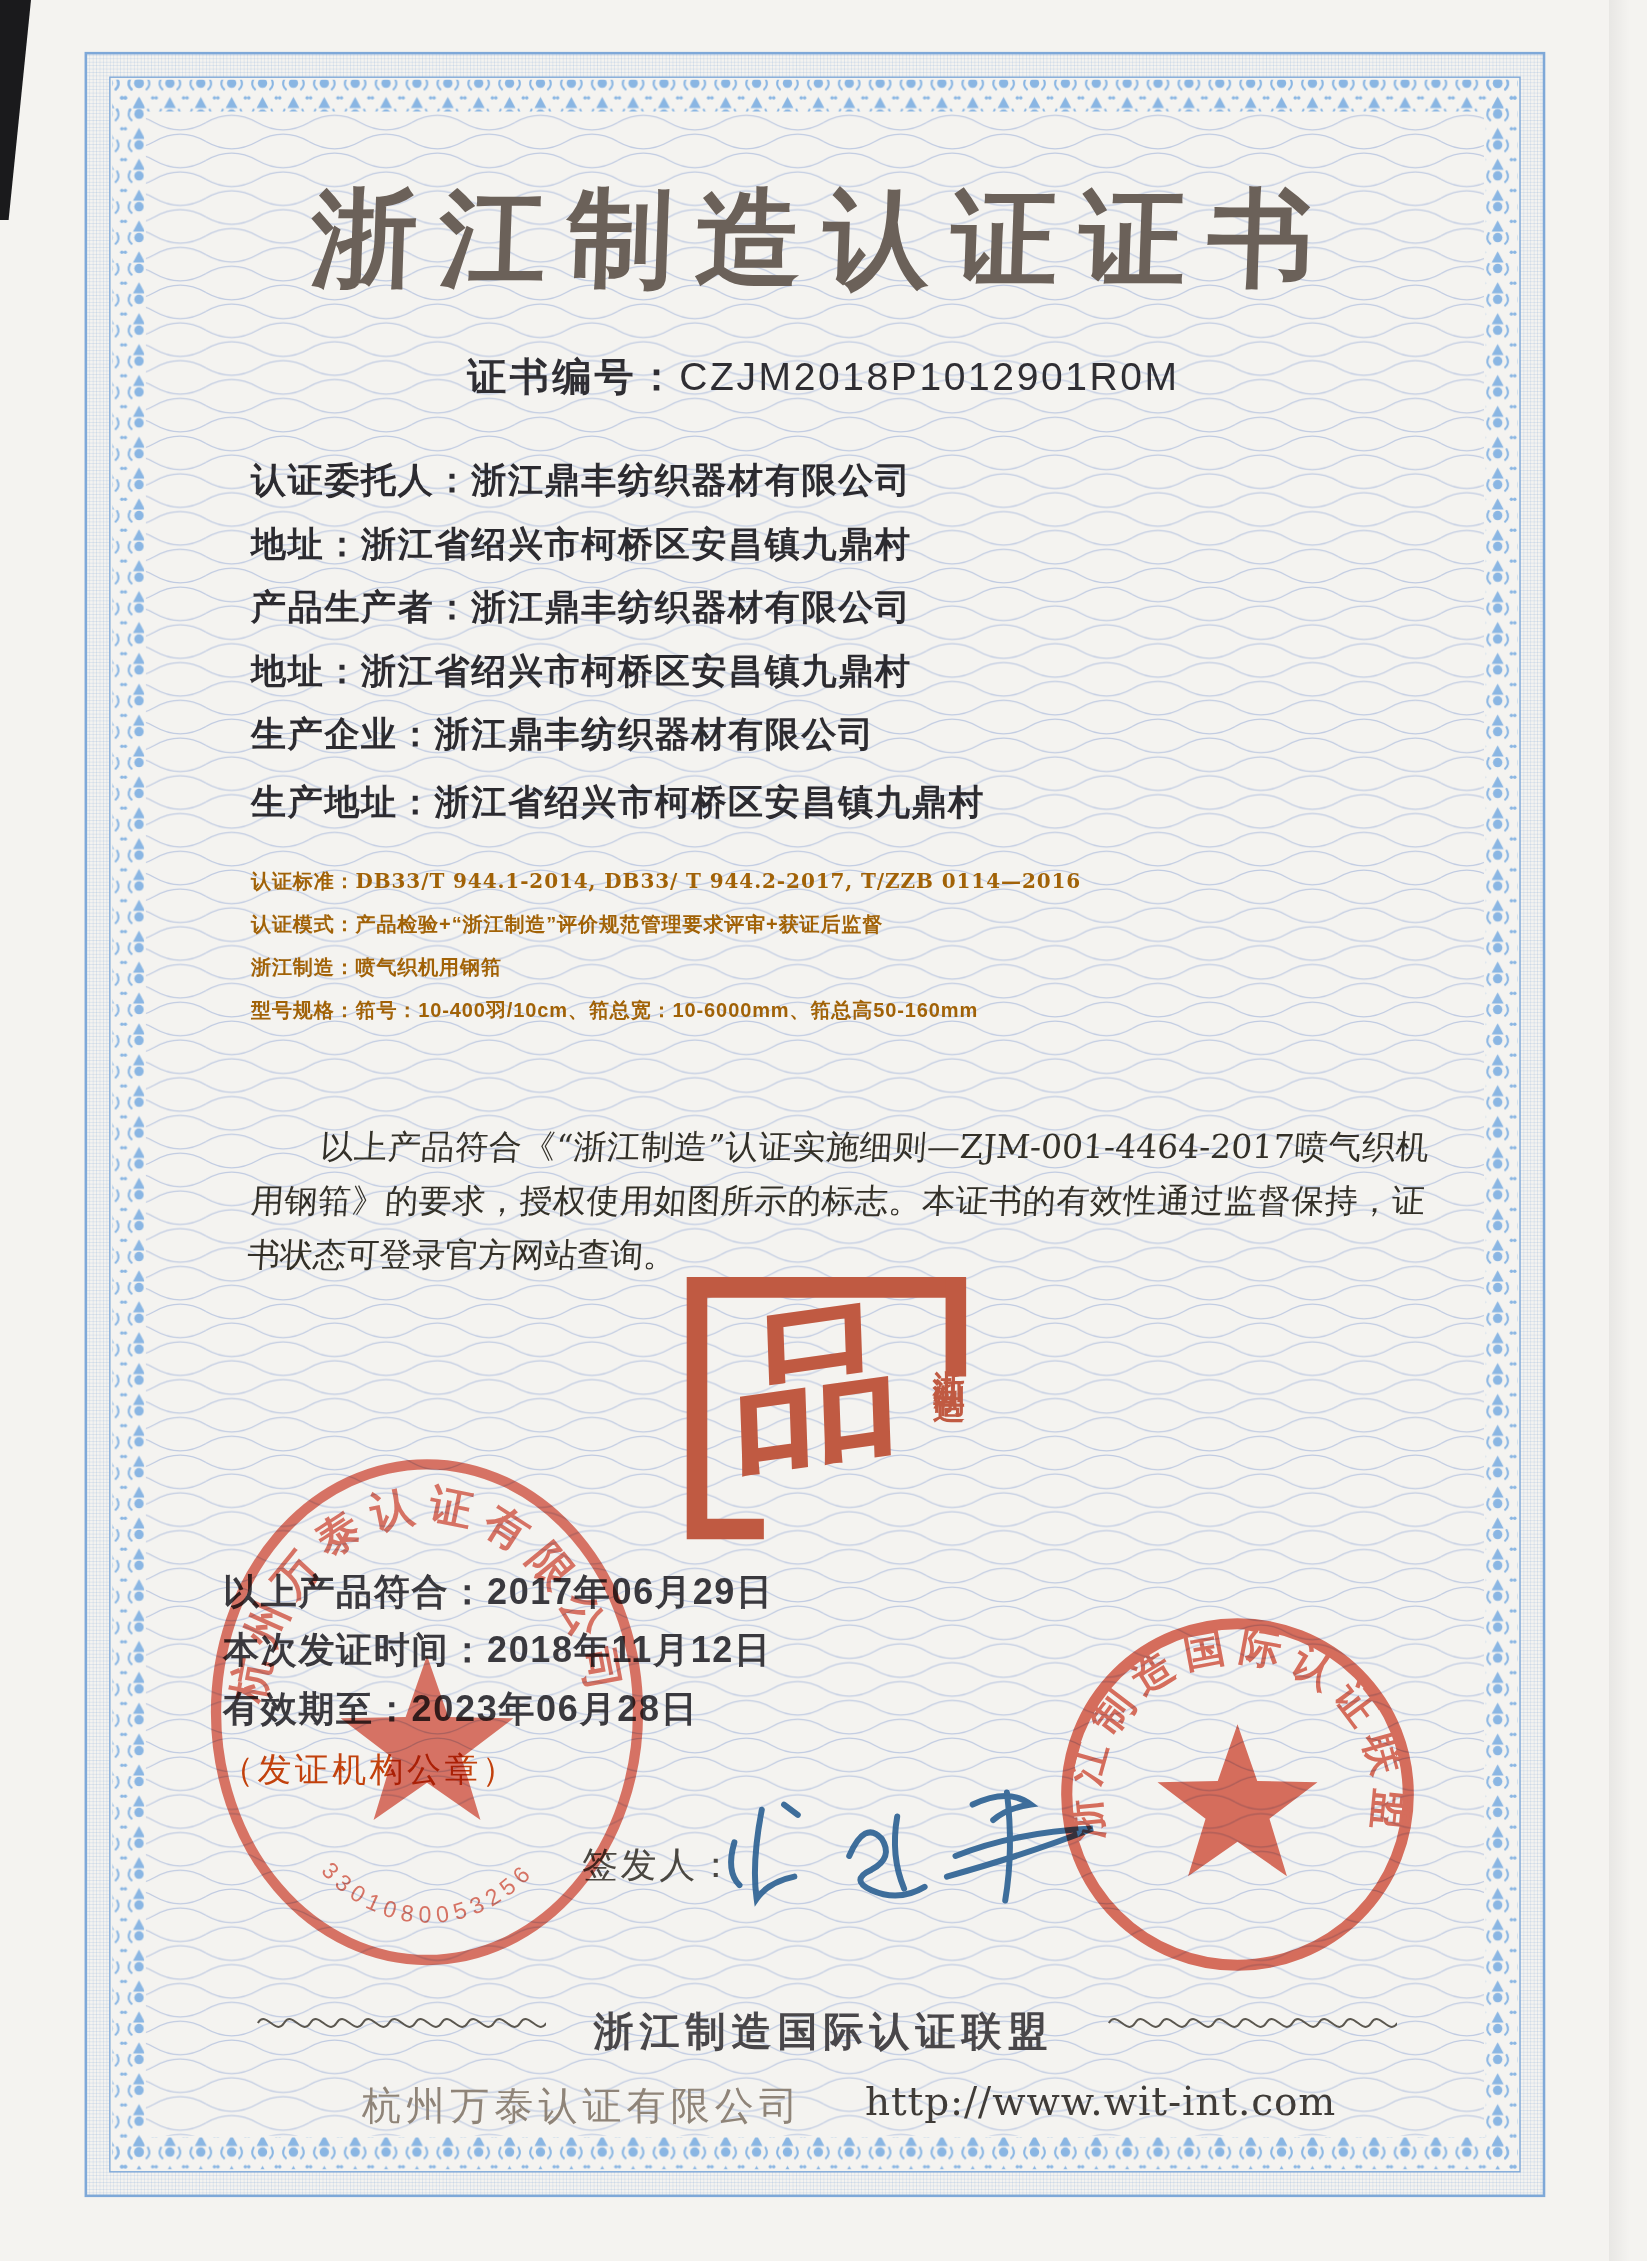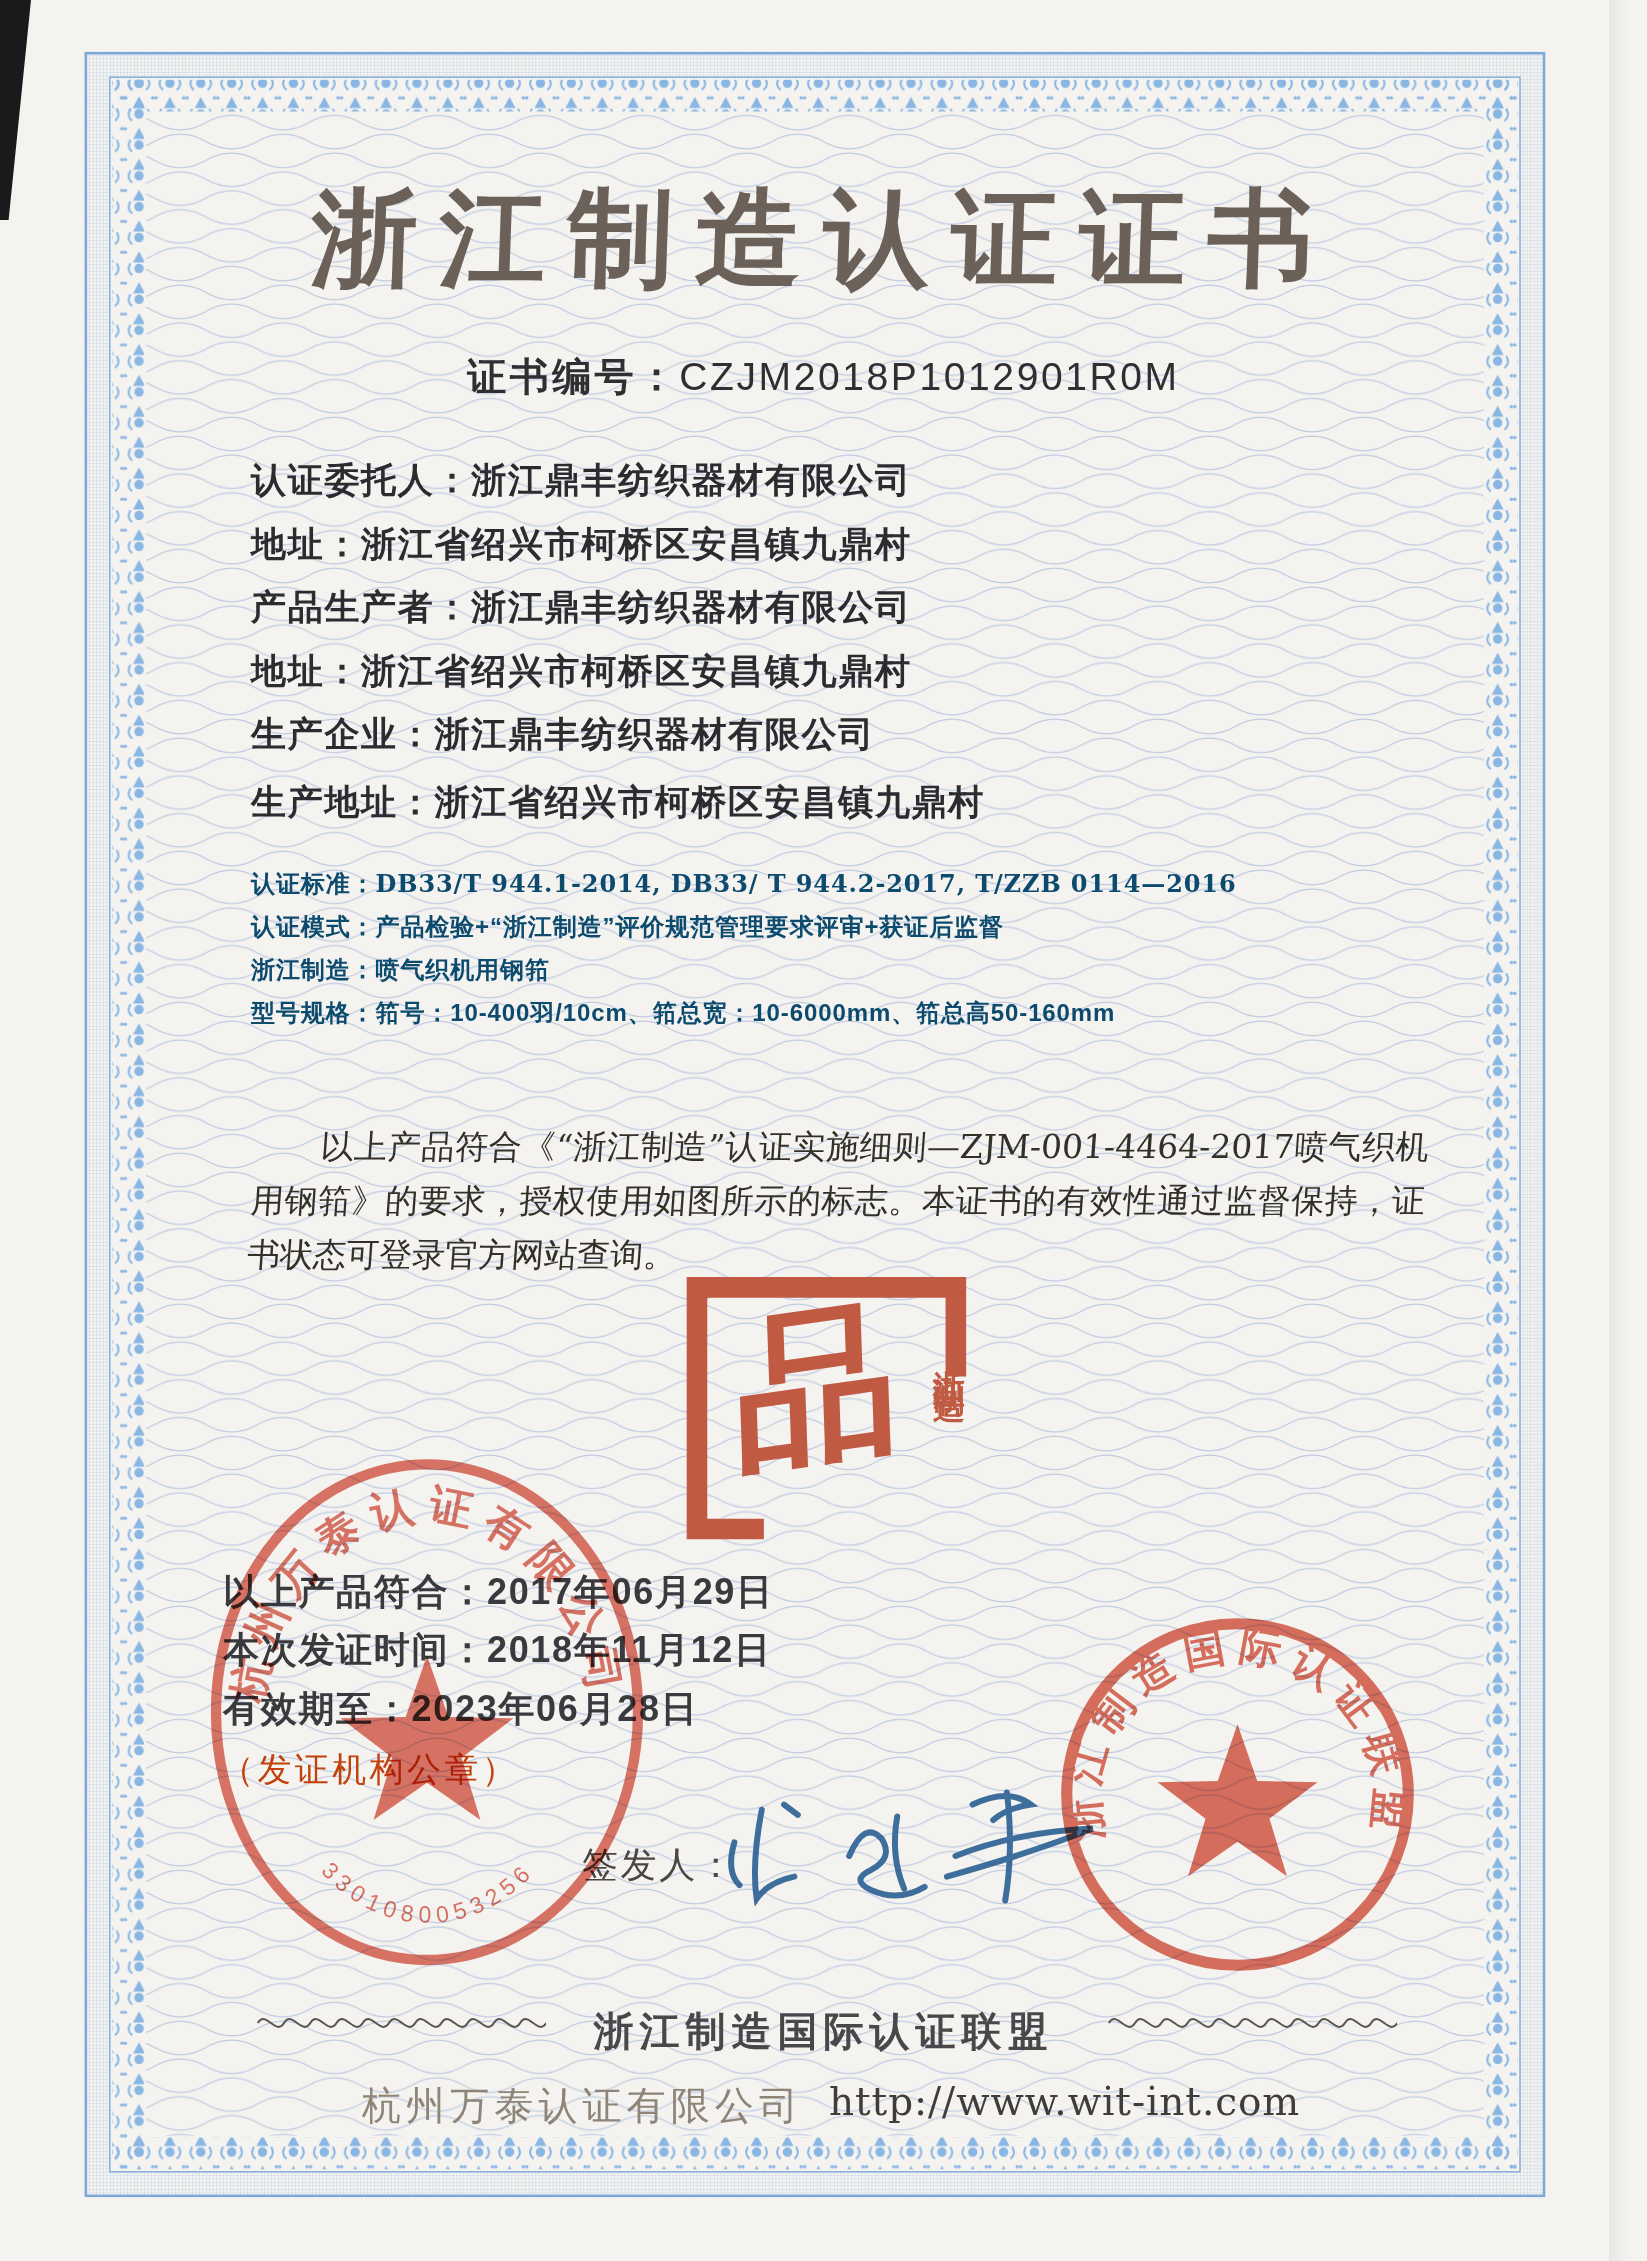--- a/index.html
+++ b/index.html
@@ -15,39 +15,39 @@
   .title{
     left:0;width:1647px;top:168px;text-align:center;
     font-family:"DejaVu Serif",serif;font-weight:bold;
     font-size:106px;letter-spacing:22px;color:#6b6159;
     transform:skewX(-2deg);
   }
   .certno{left:0;width:1647px;top:350px;text-align:center;font-size:39px;color:#2f2e33;}
   .certno .lbl{font-weight:bold;letter-spacing:3.4px;}
   .certno .val{letter-spacing:2.6px;font-weight:500;}
   .fieldline{left:251px;font-size:35px;font-weight:bold;color:#2c2b30;letter-spacing:1.7px;}
-  .specline{left:251px;font-size:24px;color:#0c4a6e;letter-spacing:0.9px;text-align:center;}
+  .specline{left:251px;font-size:20px;color:#a16207;letter-spacing:0.9px;text-align:center;}
   .specline .lbl{font-weight:bold;}
   .specline .val{font-weight:bold;}
   .specline .val.serifval{font-family:"DejaVu Serif",serif;font-weight:600;}
   .statement{
     position:absolute;left:251px;top:1120px;width:1174px;
     font-family:"DejaVu Serif",serif;font-size:33px;line-height:54px;
     color:#333028;text-align:justify;text-indent:2em;white-space:normal;
     transform:skewX(-4deg);
   }
   .dateline{left:223px;font-size:36px;font-weight:600;color:#3a393e;letter-spacing:1.7px;}
   .sealnote{left:220px;top:1747px;font-family:"DejaVu Serif",serif;font-size:34px;color:#c2410c;letter-spacing:3.4px;}
   .issuer{left:582px;top:1841px;font-size:36px;color:#4a4741;letter-spacing:2.6px;}
   .footer-alliance{
     left:0;width:1647px;top:2004px;text-align:center;
     font-size:40px;font-weight:bold;color:#49474a;letter-spacing:6px;
   }
   .footer-company{left:362px;top:2079px;font-size:39px;color:#8f8478;letter-spacing:5.1px;}
-  .footer-site{left:829px;top:2079px;font-family:"DejaVu Serif",serif;font-size:39px;color:#403c38;letter-spacing:0.9px;text-align:center;}
+  .footer-site{left:865px;top:2079px;font-family:"DejaVu Serif",serif;font-size:39px;color:#403c38;letter-spacing:0.9px;text-align:center;}
   
   .logo{position:absolute;left:685px;top:1275px;width:288px;height:275px;}
   .logo .glyph{
     position:absolute;left:45px;top:6.9px;width:172px;height:206px;
     font-family:"DejaVu Serif",serif;font-weight:bold;font-size:165px;line-height:206px;
     color:#c05a42;text-align:center;transform:rotate(-8deg) skewX(-6deg);
   }
   .logo .side{
     position:absolute;right:1.7px;top:70px;height:163px;
     writing-mode:vertical-rl;font-size:32px;font-weight:bold;color:#c05a42;letter-spacing:6.9px;

